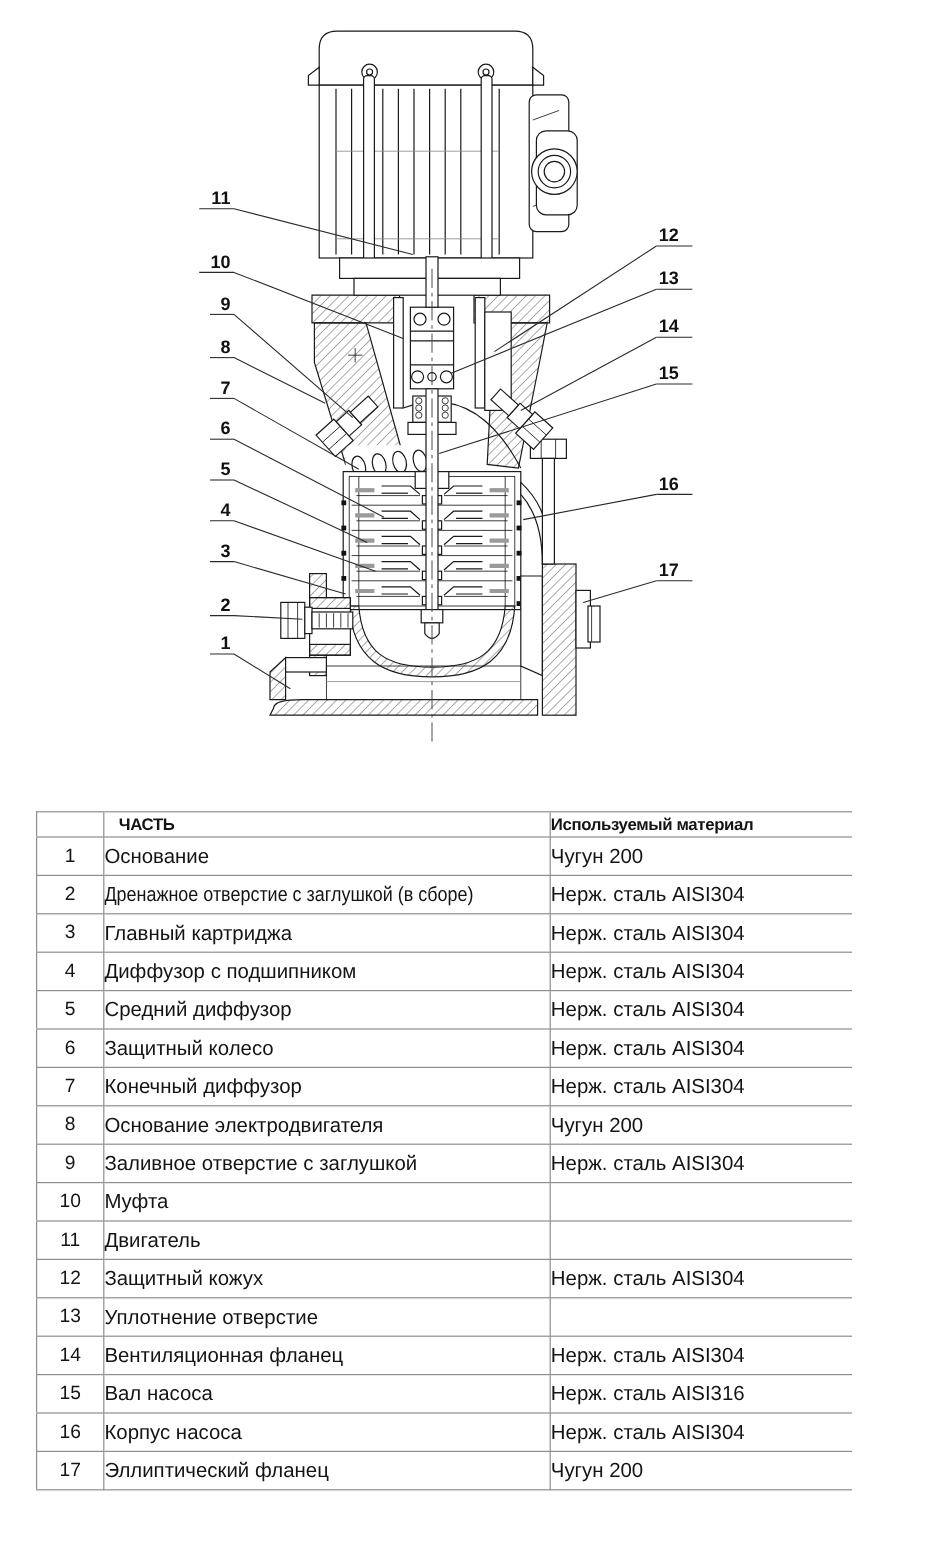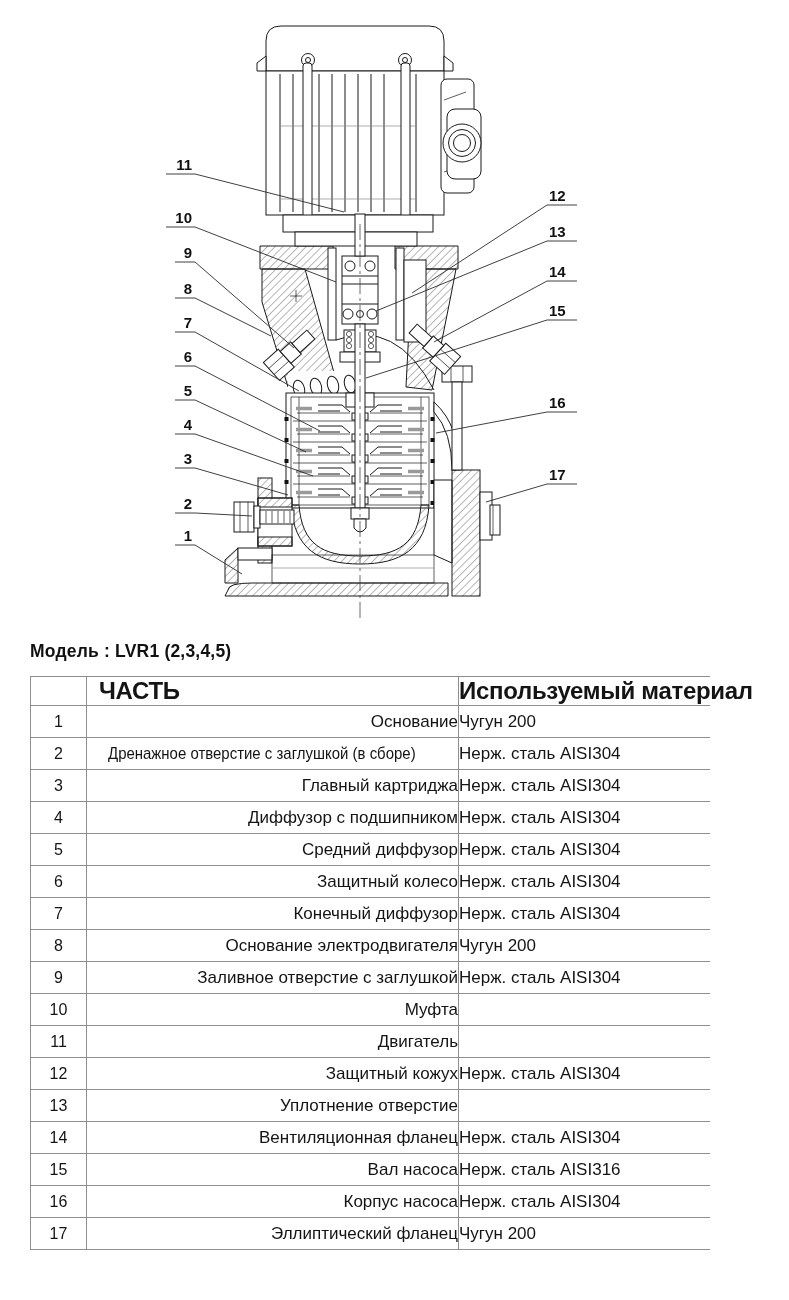--- a/index.html
+++ b/index.html
@@ -24,27 +24,27 @@
   .model-title {position:absolute; left:30px; top:641px; font-size:17.5px; font-weight:bold;
                 letter-spacing:0.2px; color:#111;}
 
   
   .table-wrap {position:absolute; left:30px; top:676px; width:690px;}
   table.parts-table {border-collapse:collapse; table-layout:fixed; width:680px;
                      border-top:1px solid #8e8e8e; border-left:1px solid #8e8e8e;
                      font-size:17px; color:#141414;}
   .parts-table th, .parts-table td {border-bottom:1px solid #8e8e8e; box-sizing:border-box;
                                     padding:0; vertical-align:middle;}
-  .parts-table thead th {height:21px; font-weight:bold; text-align:left; font-size:24px;
+  .parts-table thead th {height:21px; font-weight:bold; text-align:left; font-size:14px;
                          letter-spacing:-0.3px;}
   .parts-table tbody td {height:32px;}
   .col-num  {width:56px; text-align:center; border-right:1px solid #8e8e8e; font-size:16px;}
   thead .col-num {border-right:1px solid #8e8e8e;}
   .col-part {width:372px; padding-left:12px; border-right:1px solid #8e8e8e;
-             white-space:nowrap; overflow:visible;text-align:right;}
+             white-space:nowrap; overflow:visible;}
   thead .col-part {padding-left:12px;}
   .col-mat  {padding-left:9px; white-space:nowrap;margin-top:28px;}
   .condensed {display:inline-block; transform:scaleX(0.88); transform-origin:left center;
               white-space:nowrap;}
 </style>
 </head>
 <body>
 
 <div class="page">
 
@@ -331,21 +331,20 @@
           <line x1="547" y1="412" x2="577" y2="412" class="leader"></line>
           <line x1="547" y1="412" x2="436" y2="433" class="leader"></line>
           <text x="549" y="408" text-anchor="start" class="callout">16</text>
           <line x1="547" y1="484" x2="577" y2="484" class="leader"></line>
           <line x1="547" y1="484" x2="486" y2="502" class="leader"></line>
           <text x="549" y="480" text-anchor="start" class="callout">17</text>
         </g>
     </svg>
   </div>
 
-  <div class="model-title">Модель : LVR1 (2,3,4,5)</div>
 
   <div class="table-wrap">
     <table class="parts-table">
       <thead>
         <tr>
           <th class="col-num"></th>
           <th class="col-part">ЧАСТЬ</th>
           <th class="col-mat">Используемый материал</th>
         </tr>
       </thead>

